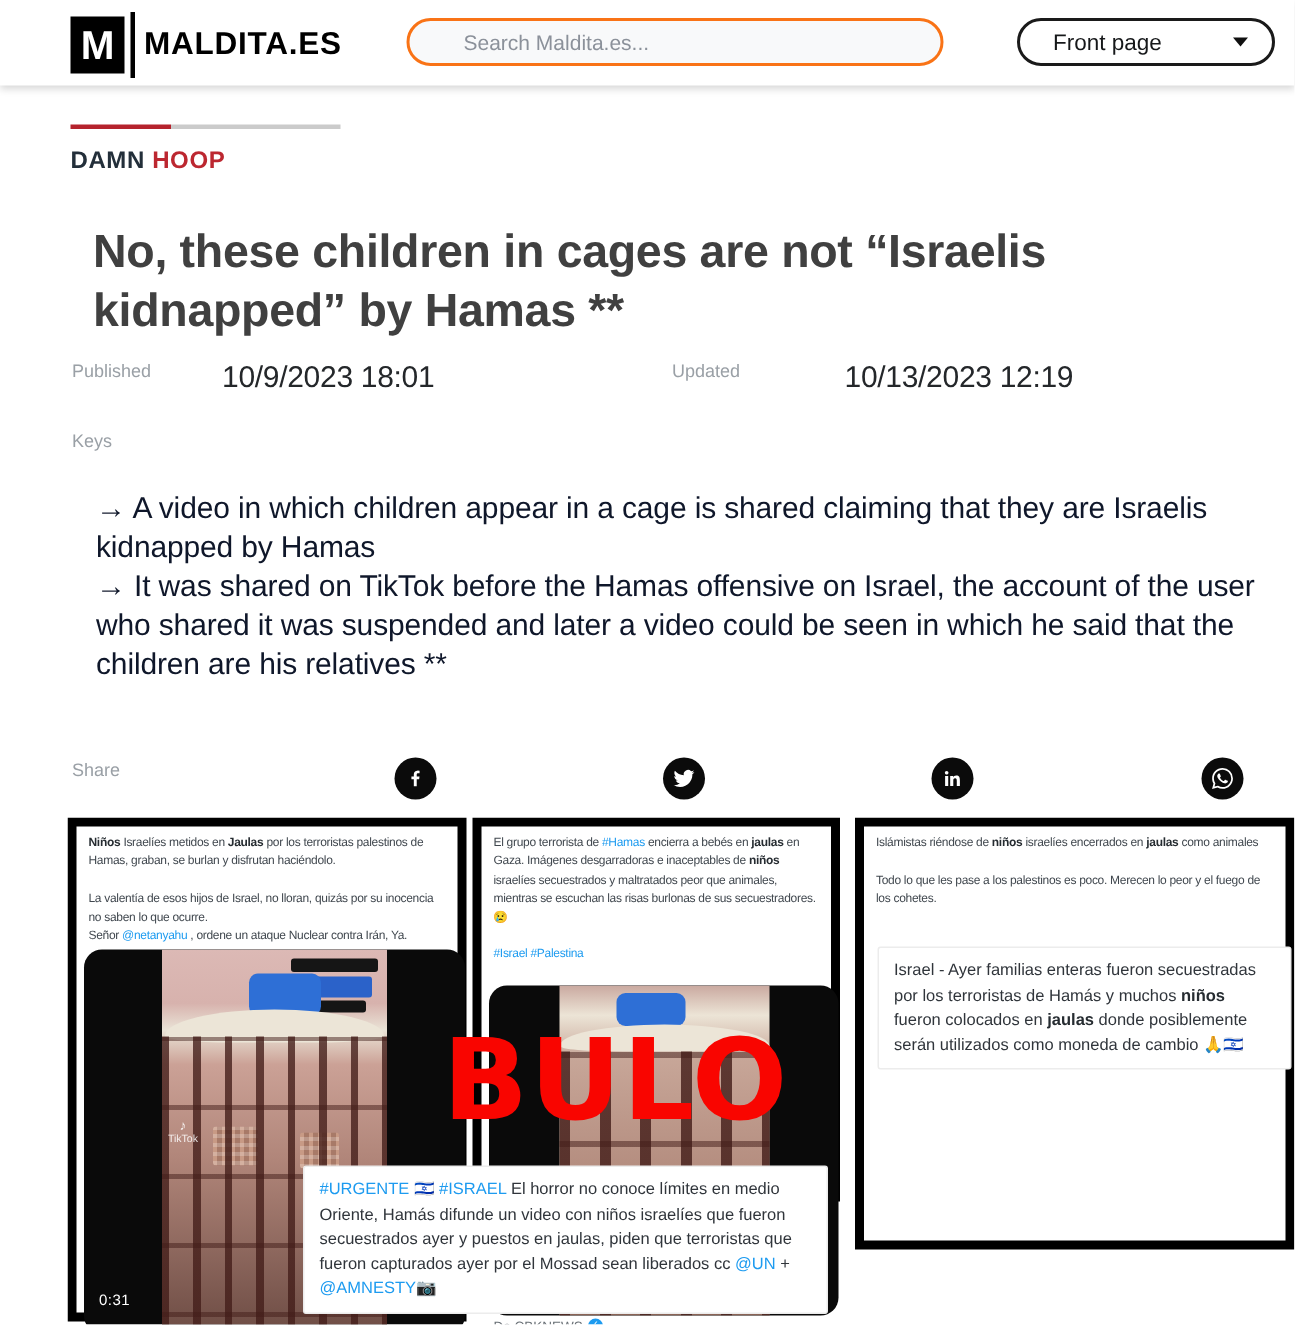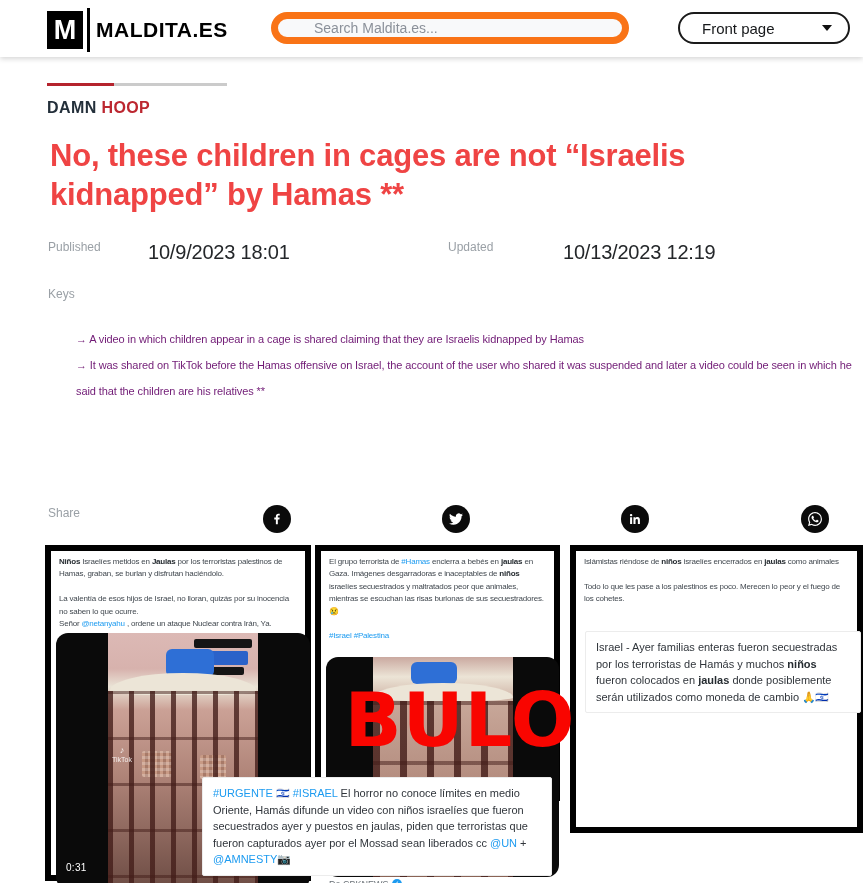--- a/index.html
+++ b/index.html
@@ -8,44 +8,44 @@
 
   
   .header{position:absolute;left:0;top:0;width:863px;height:57px;background:#fff;
           box-shadow:0 2px 5px rgba(0,0,0,.16);z-index:9}
   .logo{position:absolute;left:47px;top:8px;display:flex;align-items:center;cursor:pointer}
   .m-box{width:36px;height:38px;background:#000;color:#fff;display:flex;align-items:center;
          justify-content:center;font-size:27px;font-weight:800}
   .v-bar{width:3px;height:44px;background:#000;margin-left:4px;margin-right:6px}
   .brand{font-size:21px;font-weight:800;letter-spacing:.5px;color:#000}
   .search{position:absolute;left:271px;top:12px;width:358px;height:32px;border-radius:17px;
-          border:7px solid #f97316;background:#f8f9fa;padding:0 16px 0 36px;font-size:14px;
+          border:2px solid #f97316;background:#f8f9fa;padding:0 16px 0 36px;font-size:14px;
           color:#333;box-sizing:border-box;outline:none;font-family:"Liberation Sans",sans-serif}
   .search::placeholder{color:#8b919a}
   .section-select{position:absolute;left:678px;top:12px;width:172px;height:32px;border-radius:17px;
           border:2px solid #1a1a1a;background:#fff;box-sizing:border-box;display:flex;
           align-items:center;padding:0 16px 0 22px;font-size:15px;color:#16181a;cursor:pointer}
   .caret{margin-left:auto;width:0;height:0;border-left:5px solid transparent;
          border-right:5px solid transparent;border-top:6px solid #101010}
 
   
   .kicker-bar{position:absolute;left:47px;top:83px;height:3px;display:flex}
   .kicker-bar .red{width:67px;background:#b5232d}
   .kicker-bar .gray{width:113px;background:#cbcbcb}
   .kicker{position:absolute;left:47px;top:99px;font-size:16px;font-weight:700;letter-spacing:.4px}
   .k1{color:#232f3a}.k2{color:#bc2730}
-  h1{position:absolute;left:46px;top:132px;width:740px;margin:4px;font-size:31px;line-height:39px;
-     font-weight:800;color:#ef4444;letter-spacing:-.2px}
+  h1{position:absolute;left:46px;top:132px;width:740px;margin:16px;font-size:31px;line-height:39px;
+     font-weight:800;color:#404040;letter-spacing:-.2px}
   .meta-label{position:absolute;font-size:12px;font-weight:400;color:#9aa0a6}
   .meta-value{position:absolute;font-size:20px;color:#24272a;letter-spacing:-.2px}
   #pub-label{left:48px;top:240px}  #pub-value{left:148px;top:241px}
   #upd-label{left:448px;top:240px} #upd-value{left:563px;top:241px}
   #keys-label{left:48px;top:287px}
-  .keys{position:absolute;left:76px;top:326px;width:778px;font-size:11px;line-height:26px;
-        color:#701a75;letter-spacing:-.1px}
+  .keys{position:absolute;left:64px;top:326px;width:778px;font-size:20px;line-height:26px;
+        color:#0f172a;letter-spacing:-.1px}
   .keys p{margin:0}
 
   
   #share-label{left:48px;top:506px}
   .share-btn{position:absolute;top:505px;width:28px;height:28px;border-radius:50%;background:#0b0b0b;
              display:flex;align-items:center;justify-content:center;cursor:pointer}
   .share-btn svg{width:14px;height:14px;fill:#fff}
   #share-fb{left:263px}#share-tw{left:442px}#share-li{left:621px}#share-wa{left:801px}
 
   
@@ -82,21 +82,21 @@
                       repeating-linear-gradient(90deg,#c89a85 0 3px,#a87a68 3px 6px)}
   .shirt{position:absolute;background:#8e1d1d;border-radius:8px}
   .arm{position:absolute;background:#e9d3bf;border-radius:10px;transform:rotate(-8deg)}
   .child-green{position:absolute;background:linear-gradient(180deg,#2f9e52,#23813f);border-radius:14px}
   .tt{position:absolute;color:rgba(255,255,255,.85);font-size:7px;text-align:center;line-height:1.2}
   .tt::before{content:"♪";display:block;font-size:9px}
   .tstamp{position:absolute;color:#fff;font-size:10px;letter-spacing:.3px}
   .credit{position:absolute;left:8px;top:328px;font-size:9px;color:#697076;display:flex;align-items:center;gap:3px}
   .badge{width:10px;height:10px;border-radius:50%;background:#1d9bf0;color:#fff;font-size:7px;
          line-height:10px;text-align:center;display:inline-block}
-  .stamp{position:absolute;left:250px;top:138px;width:330px;text-align:center;z-index:8;
+  .stamp{position:absolute;left:250px;top:138px;width:330px;text-align:left;z-index:8;
          font-family:"DejaVu Sans",sans-serif;font-size:75px;font-weight:700;color:#f90500;
          letter-spacing:1px;line-height:1}
   .cap{background:#fff;box-sizing:border-box;border:1px solid #ececec;border-radius:2px;color:#30353b}
   .cap-urgente{position:absolute;left:157px;top:232px;width:350px;padding:7px 10px;
                font-size:11px;line-height:16.5px;z-index:7}
   .cap-israel{position:absolute;left:9px;top:80px;width:276px;padding:7px 10px;
               font-size:11px;line-height:16.5px;z-index:6}
 </style>
 </head>
 <body>

